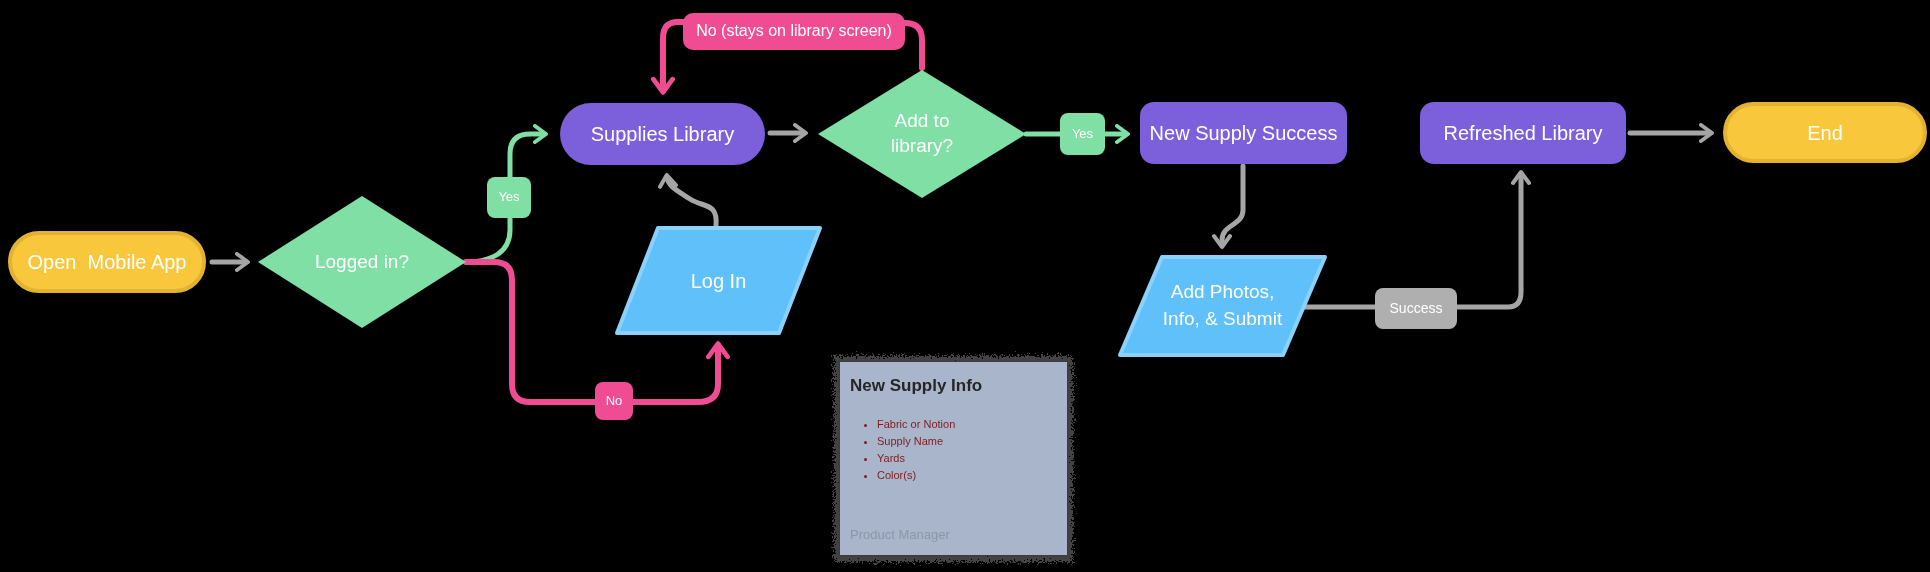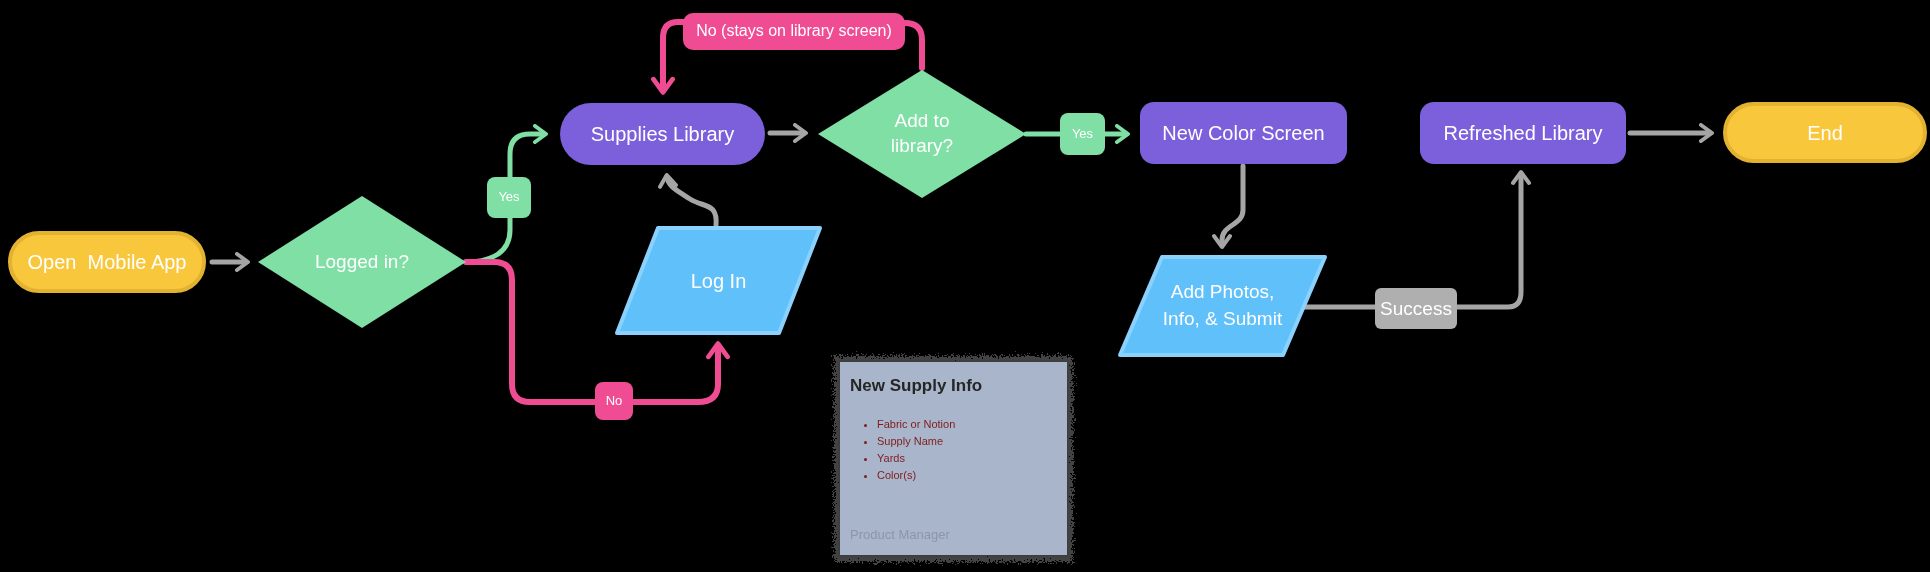--- a/index.html
+++ b/index.html
@@ -23,21 +23,21 @@
   .pill{background:var(--yellow-fill);border:4px solid var(--yellow-border);border-radius:32px;}
   .proc{background:var(--purple);border-radius:14px;}
   .overlay{background:transparent;pointer-events:none;font-size:19px;}
   .overlay .wrap{pointer-events:auto;}
   .lbl{
     position:absolute;z-index:3;display:flex;align-items:center;justify-content:center;
     color:#fff;font-size:13px;border-radius:8px;text-align:center;line-height:1.15;
   }
   .lbl.green{background:var(--green);}
   .lbl.pink{background:var(--pink);}
-  .lbl.gray{background:var(--success-bg);font-size:19px;border-radius:6px;}
+  .lbl.gray{background:var(--success-bg);font-size:14px;}
   .pre{white-space:pre;}
   .note{
     position:absolute;z-index:3;left:840px;top:362px;width:227px;height:193px;
     background:var(--note-bg);padding:14px 10px 10px 10px;color:#2a2a2a;
     box-shadow:0 0 2px 1px rgba(60,60,60,.9);
   }
   .note-title{font-size:17px;font-weight:bold;color:#262626;}
   .note-list{margin:22px 0 0 0;padding-left:27px;font-size:11px;color:#7f1d1d;}
   .note-list li{margin-bottom:5px;}
   .note-footer{position:absolute;left:10px;bottom:13px;font-size:13px;color:#8C96A8;}
@@ -97,21 +97,21 @@
     <span class="pre">Open  Mobile App</span>
   </div>
   <div class="node pill" style="left:1723px;top:102px;width:204px;height:61px;">
     <span>End</span>
   </div>
 
   <div class="node proc" style="left:560px;top:103px;width:205px;height:62px;border-radius:31px;">
     <span>Supplies Library</span>
   </div>
   <div class="node proc" style="left:1140px;top:102px;width:207px;height:62px;">
-    <span>New Color Screen</span>
+    <span>New Supply Success</span>
   </div>
   <div class="node proc" style="left:1420px;top:102px;width:206px;height:62px;">
     <span>Refreshed Library</span>
   </div>
 
   <div class="node overlay" style="left:258px;top:196px;width:208px;height:132px;">
     <span class="wrap">Logged in?</span>
   </div>
   <div class="node overlay" style="left:818px;top:70px;width:208px;height:128px;">
     <span class="wrap" style="width:100px;">Add to library?</span>

